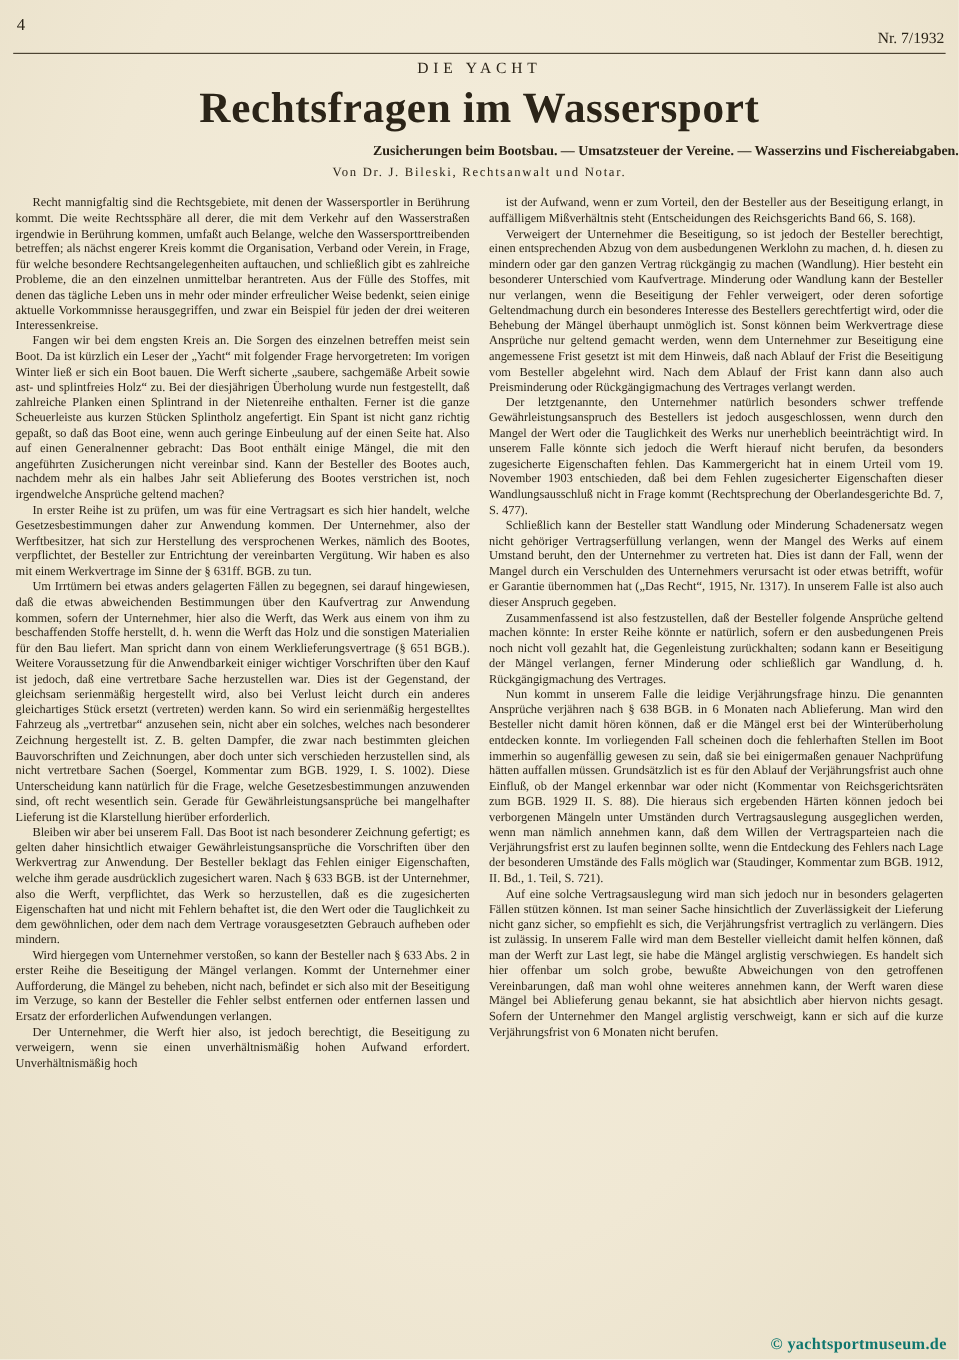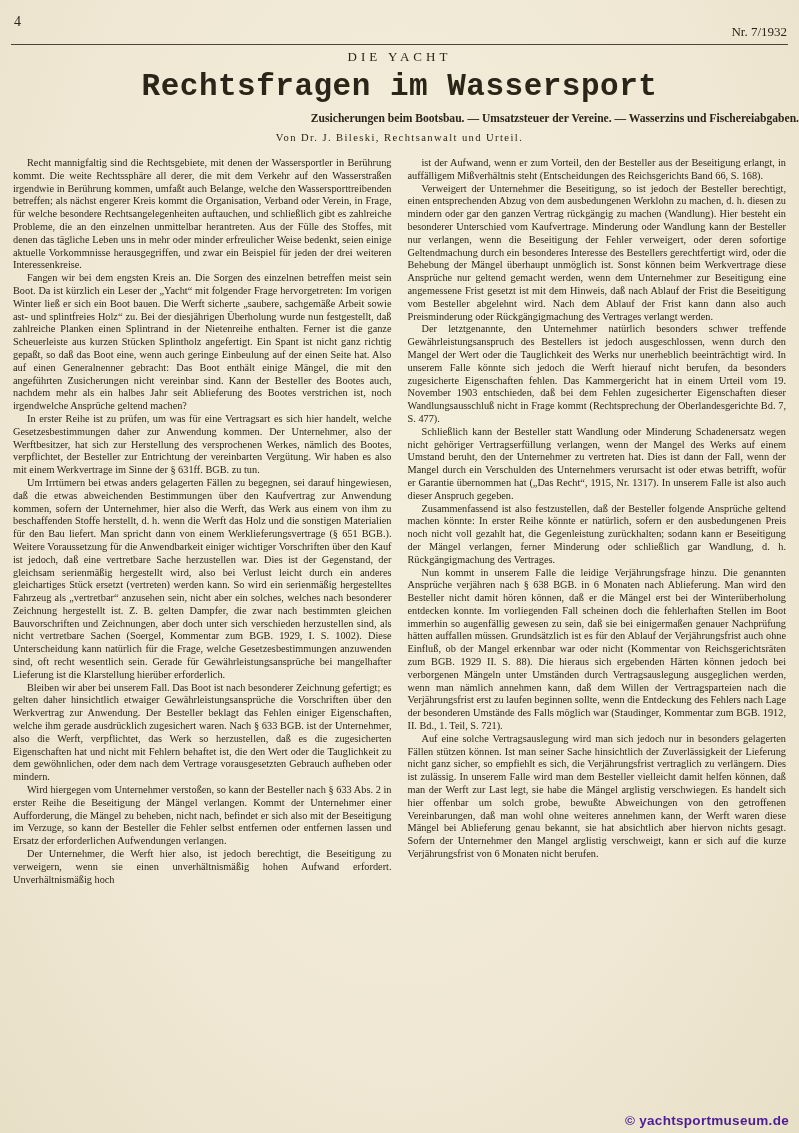--- a/index.html
+++ b/index.html
@@ -29,23 +29,23 @@
     position:absolute; right:12px; top:24px;
     font-size:13px;
   }
   .head-rule{
     border:none; border-top:1.3px solid #4d4433;
     margin:3px 11px 0 11px;
   }
   .article-title{
     margin:24px 0 8px 0;
     text-align:center;
-    font-size:31px; font-weight:700;
+    font-size:36px; font-weight:700;
     letter-spacing:0.5px;
-    font-family:Liberation Mono, monospace;
+    font-family:Liberation Serif, serif;
   }
   .article-subtitle{
     text-align:right;
     font-weight:700;
     font-size:11.6px;
     margin:0 0 7px 0;
   }
   .article-byline{
     text-align:center;
     font-size:10.6px;
@@ -58,40 +58,40 @@
     padding:4px 13px 0 13px;
     text-align:justify;
     font-size:10.3px;
     line-height:12.8px;
   }
   .col{ flex:1 1 0; min-width:0; }
   .col p{ margin:0; text-indent:14px; }
   .watermark{
     position:absolute;
     right:10px; bottom:5px;
-    font-family:Liberation Sans, sans-serif;
+    font-family:Liberation Serif, serif;
     font-weight:700;
     font-size:13.5px;
-    color:#4c1d95;
+    color:#0f766e;
     letter-spacing:0.3px;
   }
 </style>
 </head>
 <body>
 
 <div class="masthead-row">
   <span class="page-number">4</span>
   <span class="masthead">DIE YACHT</span>
   <span class="issue-number">Nr. 7/1932</span>
 </div>
 <hr class="head-rule">
 
 <h1 class="article-title">Rechtsfragen im Wassersport</h1>
 <p class="article-subtitle">Zusicherungen beim Bootsbau. — Umsatzsteuer der Vereine. — Wasserzins und Fischereiabgaben.</p>
-<p class="article-byline">Von Dr. J. Bileski, Rechtsanwalt und Urteil.</p>
+<p class="article-byline">Von Dr. J. Bileski, Rechtsanwalt und Notar.</p>
 
 <div class="columns">
   <div class="col">
       <p>Recht mannigfaltig sind die Rechtsgebiete, mit denen der Wassersportler in Berührung kommt. Die weite Rechtssphäre all derer, die mit dem Verkehr auf den Wasserstraßen irgendwie in Berührung kommen, umfaßt auch Belange, welche den Wassersporttreibenden betreffen; als nächst engerer Kreis kommt die Organisation, Verband oder Verein, in Frage, für welche besondere Rechtsangelegenheiten auftauchen, und schließlich gibt es zahlreiche Probleme, die an den einzelnen unmittelbar herantreten. Aus der Fülle des Stoffes, mit denen das tägliche Leben uns in mehr oder minder erfreulicher Weise bedenkt, seien einige aktuelle Vorkommnisse herausgegriffen, und zwar ein Beispiel für jeden der drei weiteren Interessenkreise.</p>
       <p>Fangen wir bei dem engsten Kreis an. Die Sorgen des einzelnen betreffen meist sein Boot. Da ist kürzlich ein Leser der „Yacht“ mit folgender Frage hervorgetreten: Im vorigen Winter ließ er sich ein Boot bauen. Die Werft sicherte „saubere, sachgemäße Arbeit sowie ast- und splintfreies Holz“ zu. Bei der diesjährigen Überholung wurde nun festgestellt, daß zahlreiche Planken einen Splintrand in der Nietenreihe enthalten. Ferner ist die ganze Scheuerleiste aus kurzen Stücken Splintholz angefertigt. Ein Spant ist nicht ganz richtig gepaßt, so daß das Boot eine, wenn auch geringe Einbeulung auf der einen Seite hat. Also auf einen Generalnenner gebracht: Das Boot enthält einige Mängel, die mit den angeführten Zusicherungen nicht vereinbar sind. Kann der Besteller des Bootes auch, nachdem mehr als ein halbes Jahr seit Ablieferung des Bootes verstrichen ist, noch irgendwelche Ansprüche geltend machen?</p>
       <p>In erster Reihe ist zu prüfen, um was für eine Vertragsart es sich hier handelt, welche Gesetzesbestimmungen daher zur Anwendung kommen. Der Unternehmer, also der Werftbesitzer, hat sich zur Herstellung des versprochenen Werkes, nämlich des Bootes, verpflichtet, der Besteller zur Entrichtung der vereinbarten Vergütung. Wir haben es also mit einem Werkvertrage im Sinne der § 631ff. BGB. zu tun.</p>
       <p>Um Irrtümern bei etwas anders gelagerten Fällen zu begegnen, sei darauf hingewiesen, daß die etwas abweichenden Bestimmungen über den Kaufvertrag zur Anwendung kommen, sofern der Unternehmer, hier also die Werft, das Werk aus einem von ihm zu beschaffenden Stoffe herstellt, d. h. wenn die Werft das Holz und die sonstigen Materialien für den Bau liefert. Man spricht dann von einem Werklieferungsvertrage (§ 651 BGB.). Weitere Voraussetzung für die Anwendbarkeit einiger wichtiger Vorschriften über den Kauf ist jedoch, daß eine vertretbare Sache herzustellen war. Dies ist der Gegenstand, der gleichsam serienmäßig hergestellt wird, also bei Verlust leicht durch ein anderes gleichartiges Stück ersetzt (vertreten) werden kann. So wird ein serienmäßig hergestelltes Fahrzeug als „vertretbar“ anzusehen sein, nicht aber ein solches, welches nach besonderer Zeichnung hergestellt ist. Z. B. gelten Dampfer, die zwar nach bestimmten gleichen Bauvorschriften und Zeichnungen, aber doch unter sich verschieden herzustellen sind, als nicht vertretbare Sachen (Soergel, Kommentar zum BGB. 1929, I. S. 1002). Diese Unterscheidung kann natürlich für die Frage, welche Gesetzesbestimmungen anzuwenden sind, oft recht wesentlich sein. Gerade für Gewährleistungsansprüche bei mangelhafter Lieferung ist die Klarstellung hierüber erforderlich.</p>
       <p>Bleiben wir aber bei unserem Fall. Das Boot ist nach besonderer Zeichnung gefertigt; es gelten daher hinsichtlich etwaiger Gewährleistungsansprüche die Vorschriften über den Werkvertrag zur Anwendung. Der Besteller beklagt das Fehlen einiger Eigenschaften, welche ihm gerade ausdrücklich zugesichert waren. Nach § 633 BGB. ist der Unternehmer, also die Werft, verpflichtet, das Werk so herzustellen, daß es die zugesicherten Eigenschaften hat und nicht mit Fehlern behaftet ist, die den Wert oder die Tauglichkeit zu dem gewöhnlichen, oder dem nach dem Vertrage vorausgesetzten Gebrauch aufheben oder mindern.</p>
       <p>Wird hiergegen vom Unternehmer verstoßen, so kann der Besteller nach § 633 Abs. 2 in erster Reihe die Beseitigung der Mängel verlangen. Kommt der Unternehmer einer Aufforderung, die Mängel zu beheben, nicht nach, befindet er sich also mit der Beseitigung im Verzuge, so kann der Besteller die Fehler selbst entfernen oder entfernen lassen und Ersatz der erforderlichen Aufwendungen verlangen.</p>
       <p>Der Unternehmer, die Werft hier also, ist jedoch berechtigt, die Beseitigung zu verweigern, wenn sie einen unverhältnismäßig hohen Aufwand erfordert. Unverhältnismäßig hoch</p>

